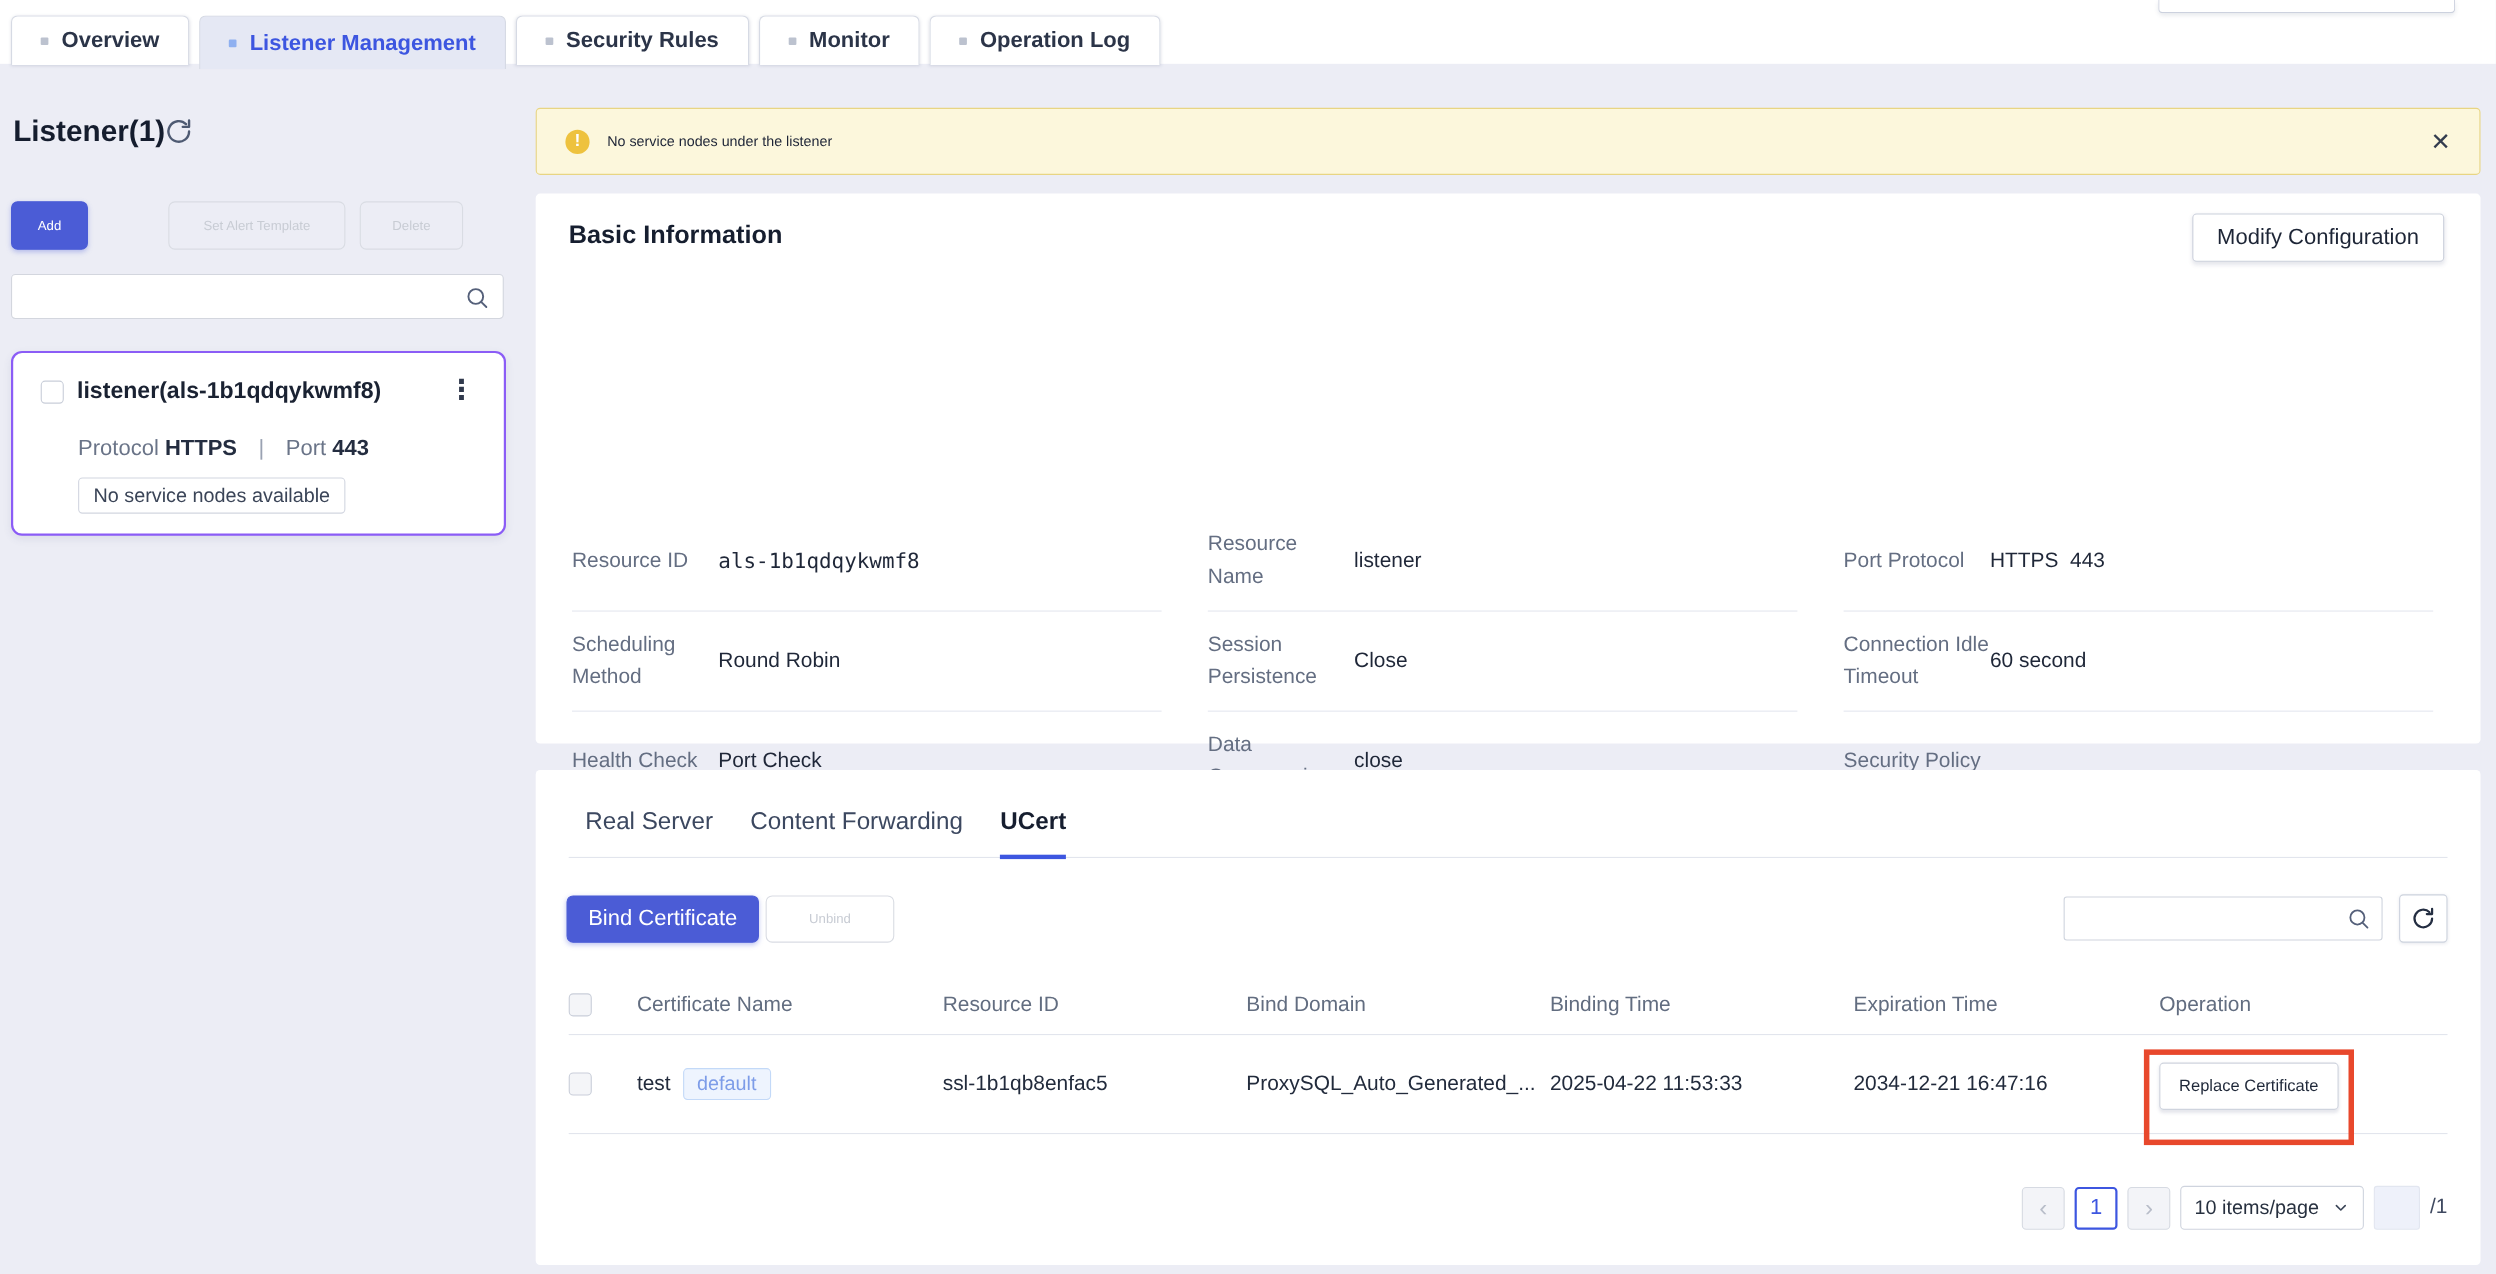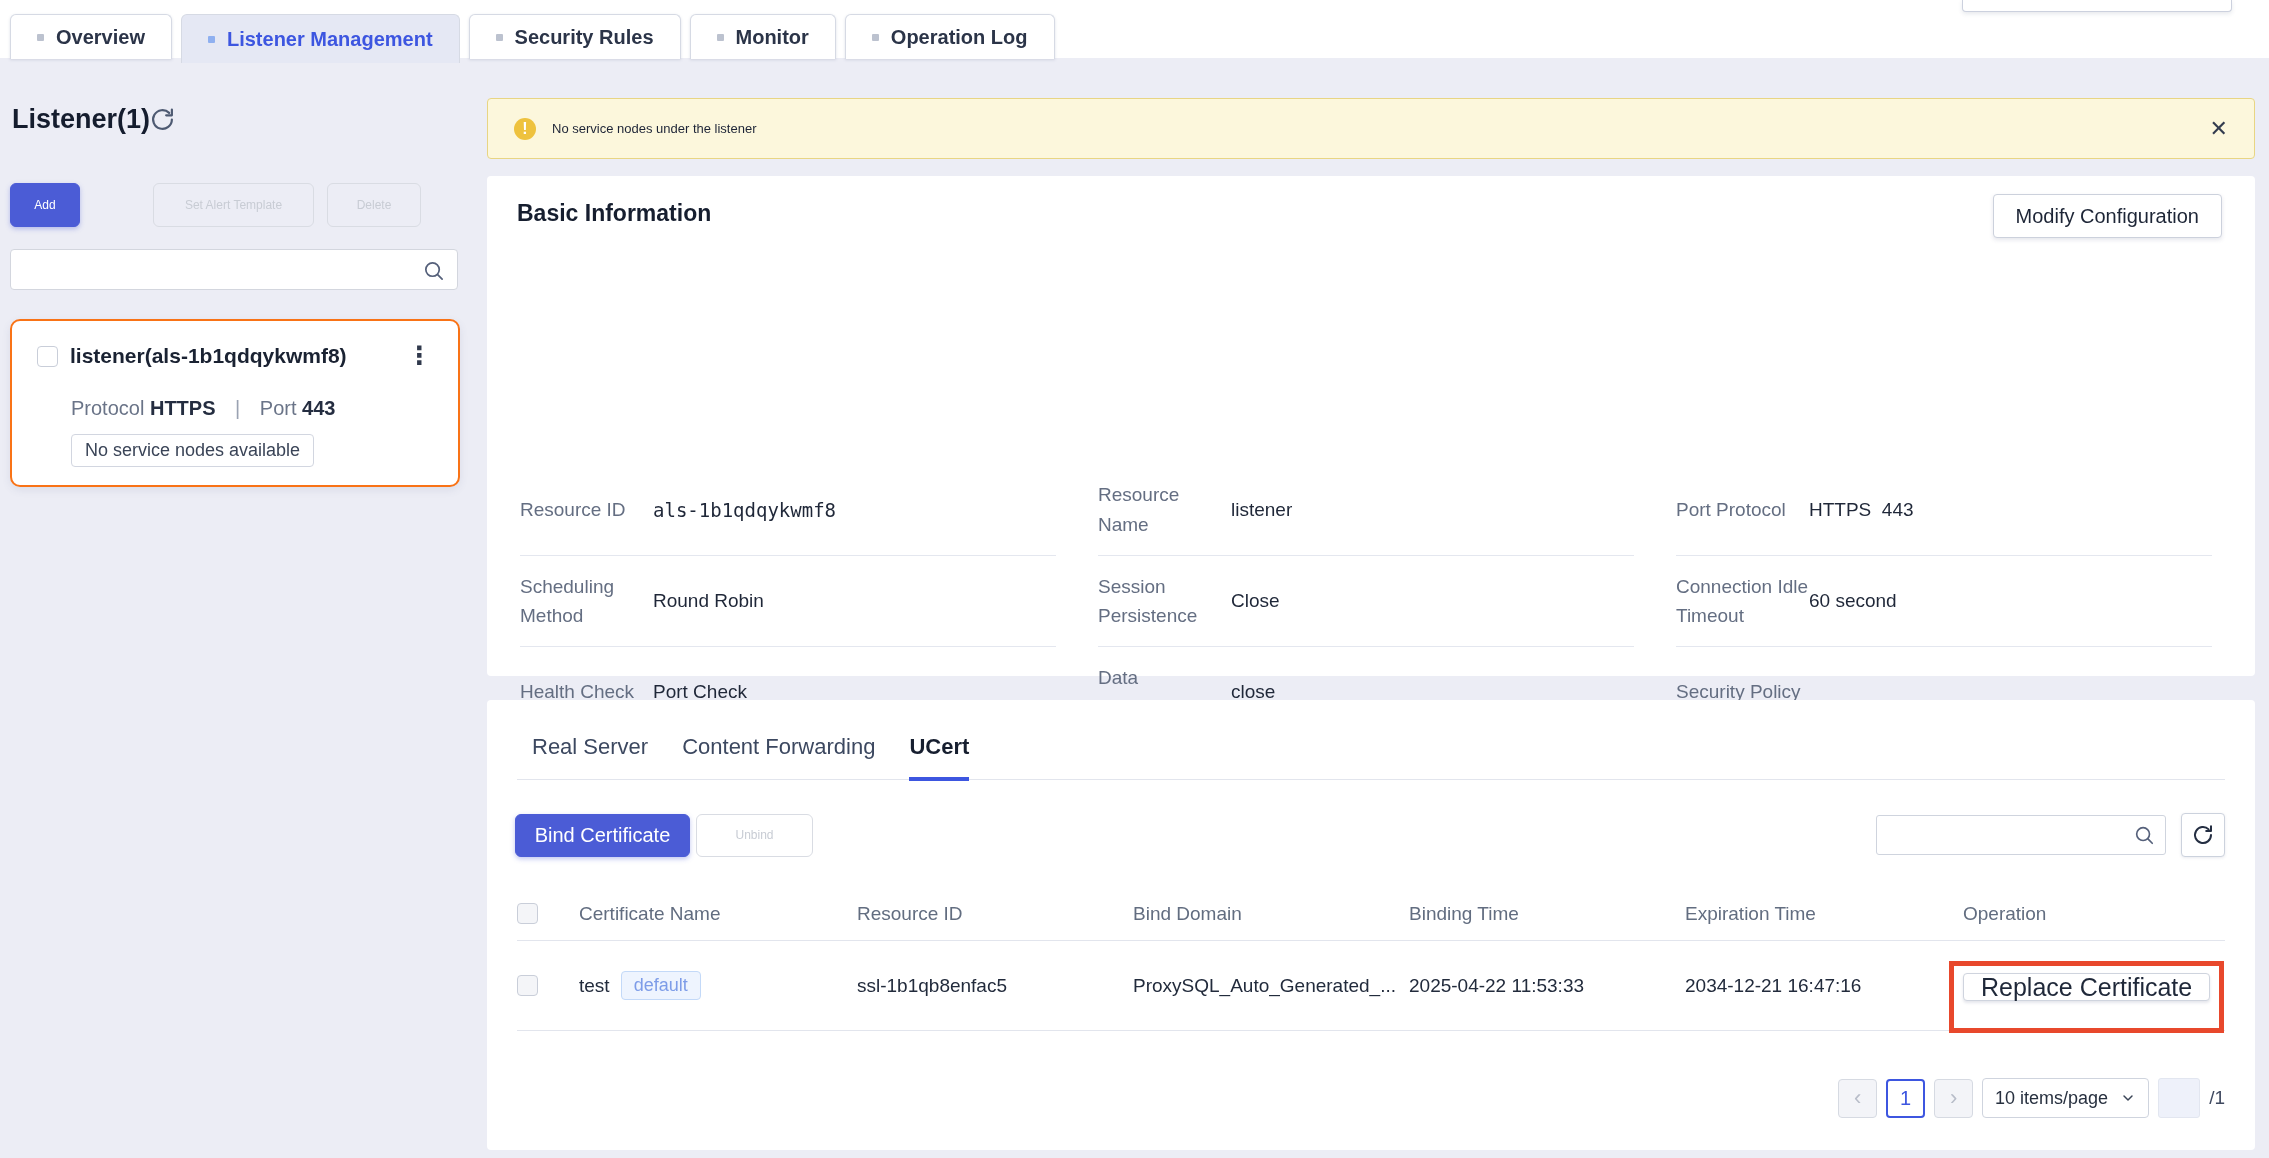--- a/index.html
+++ b/index.html
@@ -42,21 +42,21 @@
   .btn-add { width:70px; }
   .btn-set { width:161px; margin-left:73px; }
   .btn-del { width:94px; margin-left:13px; }
   .search-box { position:relative; margin-top:22px; width:448px; height:41px;
                 background:#fff; border:1px solid #d3d6de; border-radius:4px; }
   .search-box input { width:100%; height:100%; border:none; outline:none; background:transparent;
                       padding:0 44px 0 14px; font-size:19px; color:#222a3b; }
   .search-glyph { position:absolute; right:12px; top:9px; }
 
   .listener-card { margin-top:29px; width:450px; height:168px; background:#fff;
-                   border:2px solid #f97316; border-radius:10px; position:relative;
+                   border:2px solid #8b5cf6; border-radius:10px; position:relative;
                    box-shadow:0 3px 8px rgba(70,80,130,.10); cursor:pointer; }
   .checkbox { width:21px; height:21px; background:#fff; border:1.5px solid #c9ced9;
               border-radius:4px; cursor:pointer; }
   .card-check { position:absolute; left:25px; top:25px; }
   .card-title { position:absolute; left:58px; top:23px; font-size:21px; font-weight:bold; color:#1a2232; }
   .kebab { position:absolute; right:18px; top:20px; font-size:25px; font-weight:bold; color:#30394c;
            letter-spacing:0; line-height:1; cursor:pointer; padding:2px 8px; }
   .card-proto { position:absolute; left:59px; top:76px; font-size:20px; color:#6a7488; }
   .card-proto b { color:#242d40; }
   .card-proto .sep { margin:0 14px; color:#9aa2b2; }
@@ -115,22 +115,22 @@
   .crow { display:grid; grid-template-columns:62px 278px 276px 276px 276px 278px auto;
           align-items:center; }
   .crow.head { min-height:54px; border-bottom:1px solid #e2e5ed; color:#626d80; font-size:19px; }
   .crow.datarow { min-height:90px; border-bottom:1px solid #e2e5ed; font-size:19px; color:#222b3c; }
   .crow .checkbox { background:#f4f5f8; }
   .name-cell { display:flex; align-items:center; gap:11px; }
   .badge-default { background:#eef4fe; border:1px solid #c3d9f8; color:#7d9ce8;
                    border-radius:4px; padding:3px 12px; font-size:18px; }
   .red-box { display:inline-block; border:5px solid #e8482c; padding:7px 9px 27px 9px;
              margin:3px 0 -20px -14px; position:relative; z-index:2; background:transparent; }
-  .btn-replace { background:#fff; border:1px solid #cfd4de; border-radius:4px; height:28px;
-                 padding:0 17px; font-size:25px; color:#1f2839; cursor:pointer;
+  .btn-replace { background:#fff; border:1px solid #cfd4de; border-radius:4px; height:43px;
+                 padding:0 17px; font-size:15px; color:#1f2839; cursor:pointer;
                  box-shadow:0 2px 3px rgba(70,80,120,.14); display:flex; align-items:center;text-align:center; }
 
   .pager { position:absolute; right:30px; top:378px; display:flex; align-items:center; gap:9px; }
   .pg-btn { width:39px; height:39px; border:1px solid #d6dae2; background:#f3f4f8; border-radius:4px;
             display:flex; align-items:center; justify-content:center; color:#b8bdc9; font-size:22px;
             cursor:default; }
   .pg-cur { width:39px; height:39px; border:2px solid #3d56e0; background:#fff; border-radius:4px;
             display:flex; align-items:center; justify-content:center; color:#3d56e0; font-size:20px;
             cursor:pointer; }
   .pg-select { height:40px; min-width:140px; border:1px solid #cfd4de; background:#fff; border-radius:4px;

